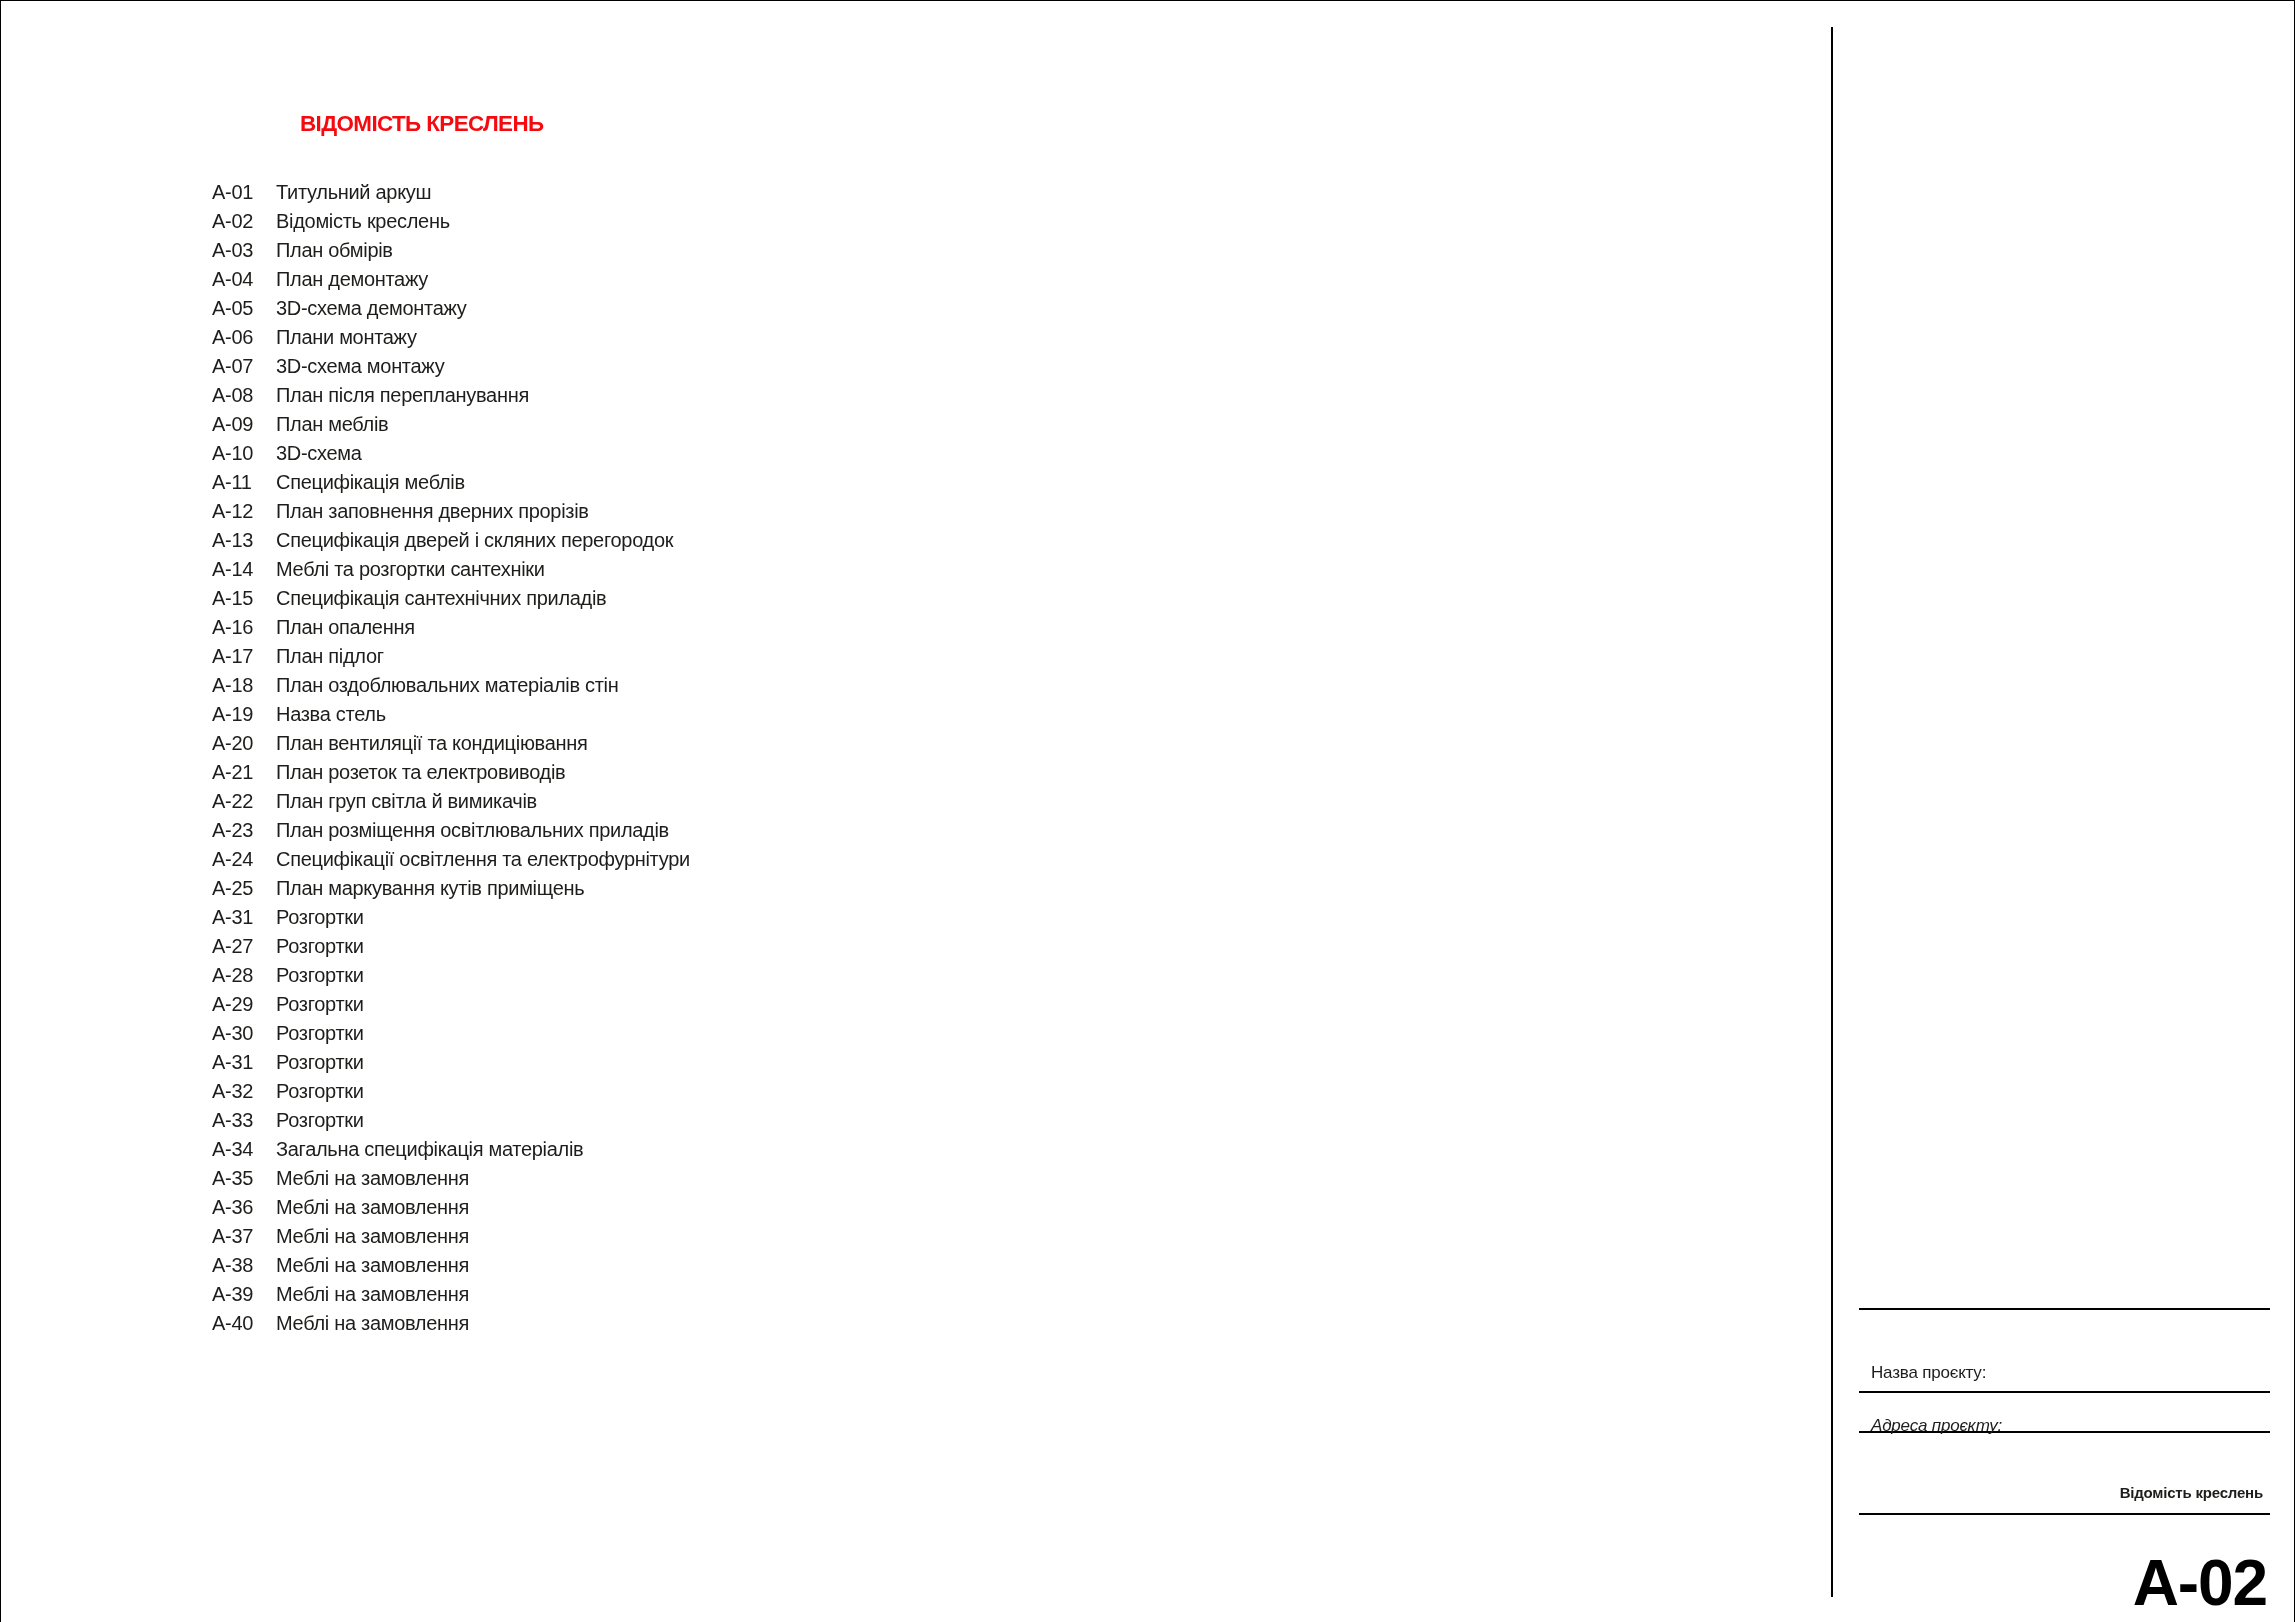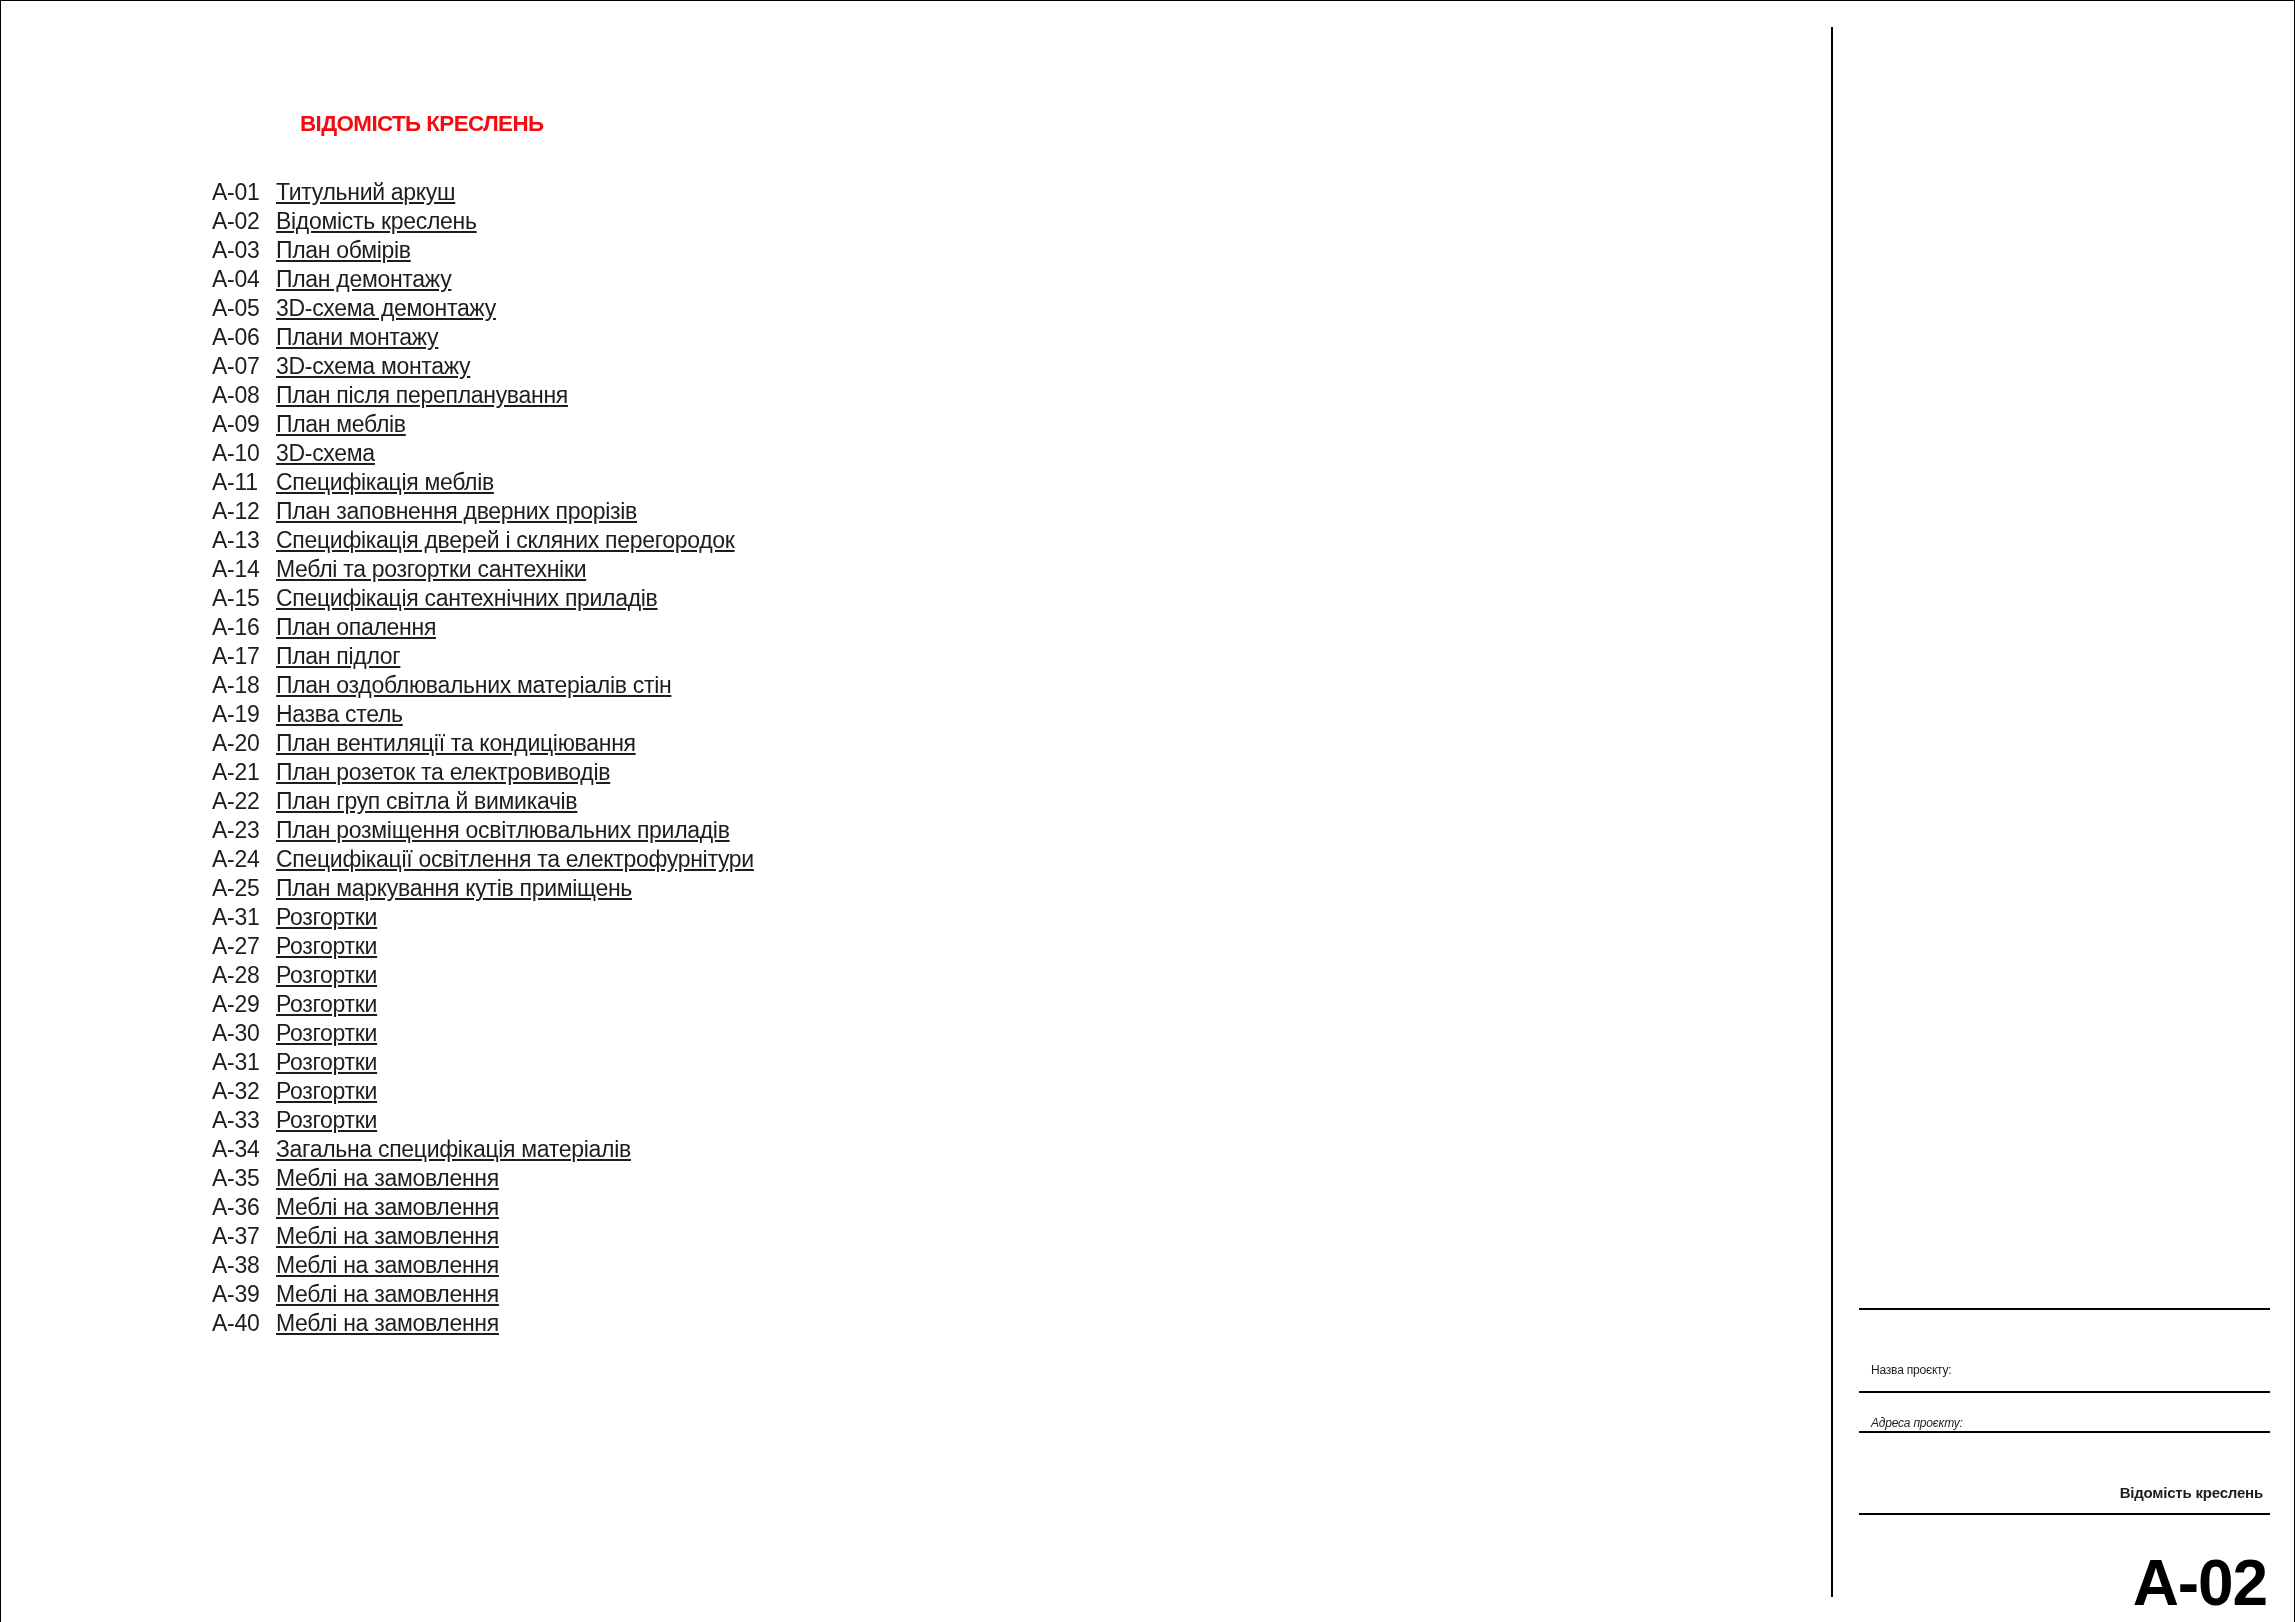--- a/index.html
+++ b/index.html
@@ -22,24 +22,23 @@
     letter-spacing:-0.6px;
     white-space:nowrap;
   }
   .drawing-list{
     position:absolute;
     left:211px;top:177px;
   }
   .dl-row{
     height:29px;
     line-height:29px;
-    font-size:23px;
+    font-size:20px;
     letter-spacing:-0.3px;
     white-space:nowrap;
-    text-decoration:underline;
   }
   .dl-code{
     display:inline-block;
     width:64px;
   }
   .vline{
     position:absolute;
     left:1830px;top:26px;
     width:1.7px;height:1570px;
     background:#000;
@@ -50,21 +49,21 @@
     width:411px;height:1.7px;
     background:#000;
   }
   .hline1{top:1307px;}
   .hline2{top:1390px;}
   .hline3{top:1430px;}
   .hline4{top:1512px;}
   .tb-label{
     position:absolute;
     left:1870px;
-    font-size:12px;
+    font-size:17px;
     letter-spacing:-0.2px;
     white-space:nowrap;
   }
   .tb-label-name{top:1362px;}
   .tb-label-address{top:1415px;font-style:italic;}
   .tb-sheet-title{
     position:absolute;
     right:31px;top:1483px;
     font-size:15px;
     font-weight:700;

